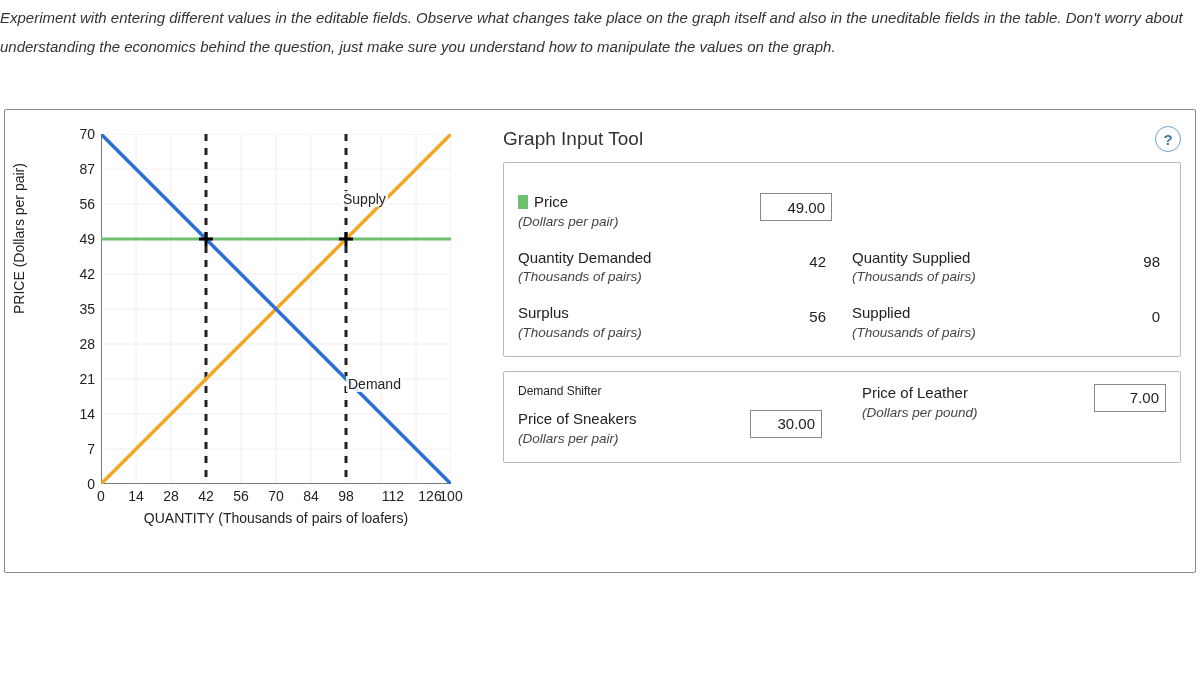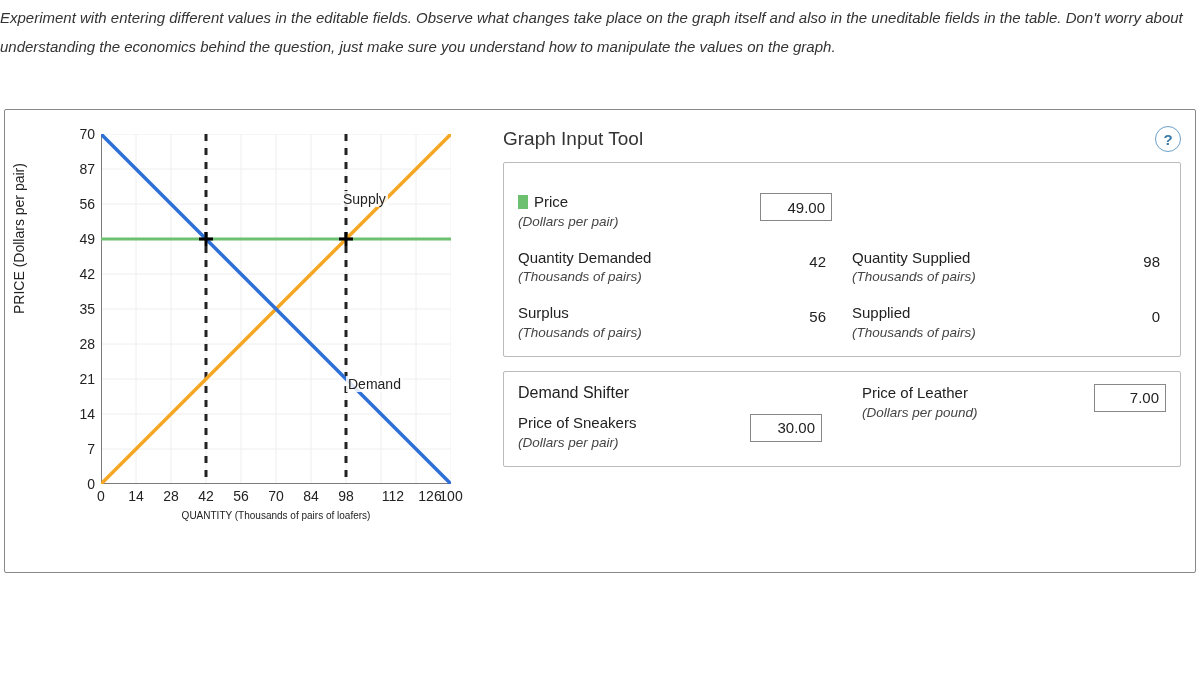--- a/index.html
+++ b/index.html
@@ -36,21 +36,21 @@
     font-size: 14px;
     white-space: nowrap;
   }
   .y-ticks { position: absolute; left: 40px; top: 10px; width: 36px; height: 350px; }
   .y-tick { position: absolute; right: 0; font-size: 14px; text-align: right; width: 36px; transform: translateY(-50%); }
   .plot { position: absolute; left: 82px; top: 10px; width: 350px; height: 350px; }
   .x-ticks { position: absolute; left: 82px; top: 364px; width: 350px; height: 18px; }
   .x-tick { position: absolute; top: 0; font-size: 14px; transform: translateX(-50%); }
   .x-axis-label {
     position: absolute; left: 82px; top: 386px; width: 350px;
-    text-align: center; font-size: 10px;
+    text-align: center; font-size: 14px;
   }
   .chart-series-label { position:absolute; font-size:14px; background:rgba(255,255,255,0.85); padding:0 2px; }
   .tool-area { flex: 1 1 auto; padding-top: 2px; }
   .tool-header { display:flex; justify-content:space-between; align-items:center; margin-bottom:10px; }
   .tool-title { font-size: 19px; color:#333; }
   .help-btn {
     width:26px; height:26px; border-radius:50%;
     border:1.5px solid #6ca0c8; color:#3a7aa8; font-weight:bold;
     display:flex; align-items:center; justify-content:center;
     font-size:15px; cursor:pointer; background:#fff;
@@ -67,21 +67,21 @@
   .field-label .sub { font-style:italic; font-size:13.5px; color:#444; }
   .marker { display:inline-block; width:10px; height:14px; background:#6cc070; margin-right:6px; vertical-align:-2px; }
   .val-box {
     flex:0 0 72px; width:72px; height:28px; border:1px solid #888;
     text-align:right; padding:0 6px; font-size:15px; line-height:26px;
     background:#fff; color:#222;
   }
   .val-box.readonly { border:none; background:transparent; }
   .two-col { display:flex; gap:40px; }
   .two-col > div { flex:1 1 0; }
-  .sub-title { font-size:16px; margin-bottom:12px; }
+  .sub-title { font-size:12px; margin-bottom:12px; }
 </style>
 </head>
 <body>
 
 <div class="instructions">Experiment with entering different values in the editable fields. Observe what changes take place on the graph itself and also in the uneditable fields in the table. Don't worry about understanding the economics behind the question, just make sure you understand how to manipulate the values on the graph.</div>
 
 <div class="main-panel">
 
   <div class="chart-area">
     <div class="y-axis-label">PRICE (Dollars per pair)</div>

